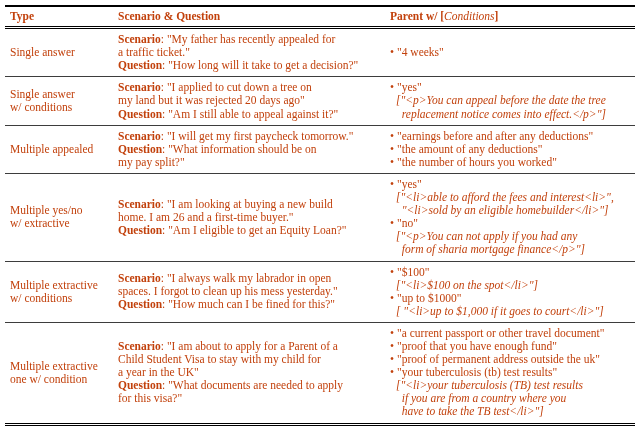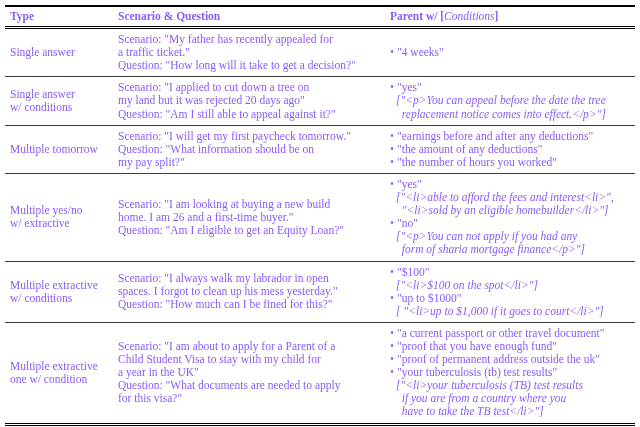--- a/index.html
+++ b/index.html
@@ -6,21 +6,21 @@
     margin: 0;
     padding: 0;
     background: #ffffff;
   }
   .page {
     width: 640px;
     height: 427px;
     background: #ffffff;
     overflow: hidden;
     font-family: "Liberation Serif", "DejaVu Serif", serif;
-    color: #8b5cf6;
+    color: #c2410c;
   }
   table.paper-table {
     border-collapse: collapse;
     width: 630px;
     margin: 5px 5px 0 5px;
     table-layout: fixed;
     border-top: 2px solid #000000;
     border-bottom: 3px double #000000;
   }
   col.c1 { width: 108px; }
@@ -35,21 +35,21 @@
     overflow: hidden;
   }
   thead th {
     font-weight: bold;
     padding-top: 3px;
     padding-bottom: 3px;
   }
   thead tr { border-bottom: 3px double #000000; }
   tbody tr + tr { border-top: 1px solid #3d3d3d; }
   .pre { white-space: pre-line; }
-  b.lbl { font-weight: normal; }
+  b.lbl { font-weight: bold; }
   .ans {
     padding-left: 10px;
     text-indent: -10px;
   }
   .blt { margin-right: 3px; }
   .cond {
     font-style: italic;
     white-space: pre-wrap;
     padding-left: 6px;
   }
@@ -100,21 +100,21 @@
         </td>
         <td>
           <div class="ans"><span class="blt">•</span><span>"yes"</span></div>
           <div class="cond">["&lt;p&gt;You can appeal before the date the tree
   replacement notice comes into effect.&lt;/p&gt;"]</div>
         </td>
       </tr>
 
       <tr>
         <td>
-            <div class="pre">Multiple tomorrow</div>
+            <div class="pre">Multiple appealed</div>
           </td>
         <td>
           <div><b class="lbl">Scenario</b><span class="pre">: "I will get my first paycheck tomorrow."</span></div>
           <div><b class="lbl">Question</b><span class="pre">: "What information should be on
 my pay split?"</span></div>
         </td>
         <td>
           <div class="ans"><span class="blt">•</span><span>"earnings before and after any deductions"</span></div>
           <div class="ans"><span class="blt">•</span><span>"the amount of any deductions"</span></div>
           <div class="ans"><span class="blt">•</span><span>"the number of hours you worked"</span></div>

